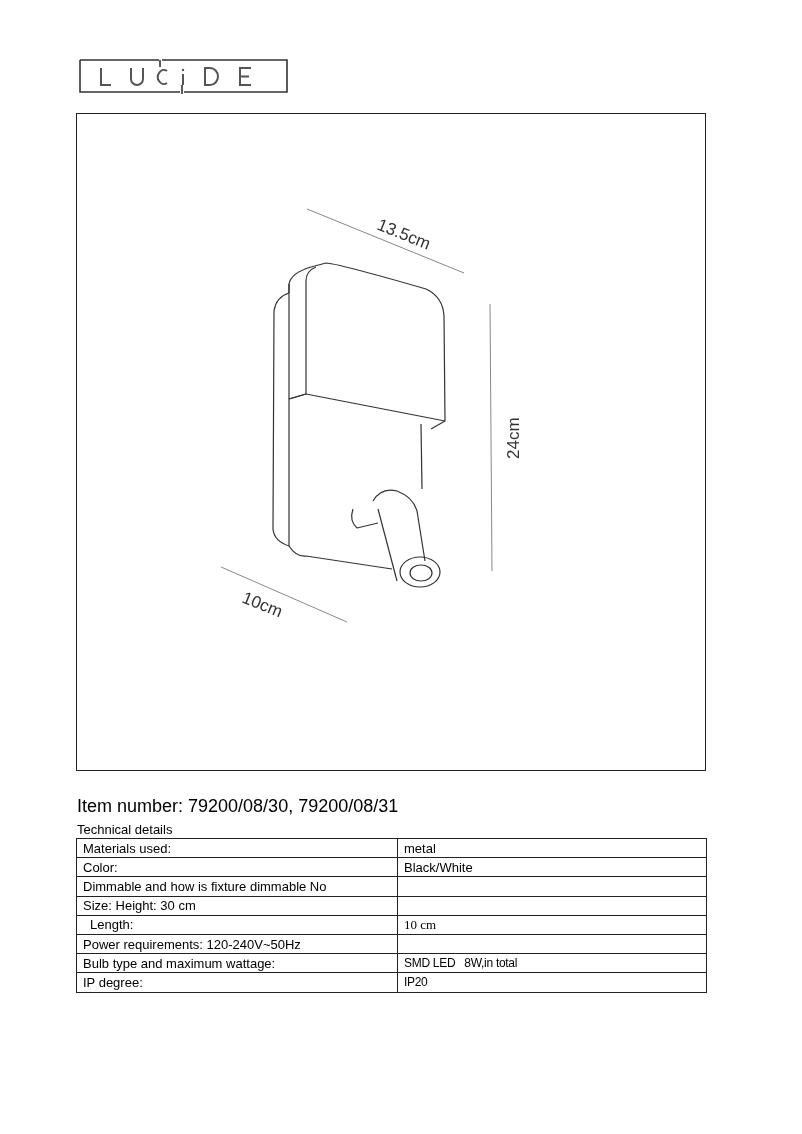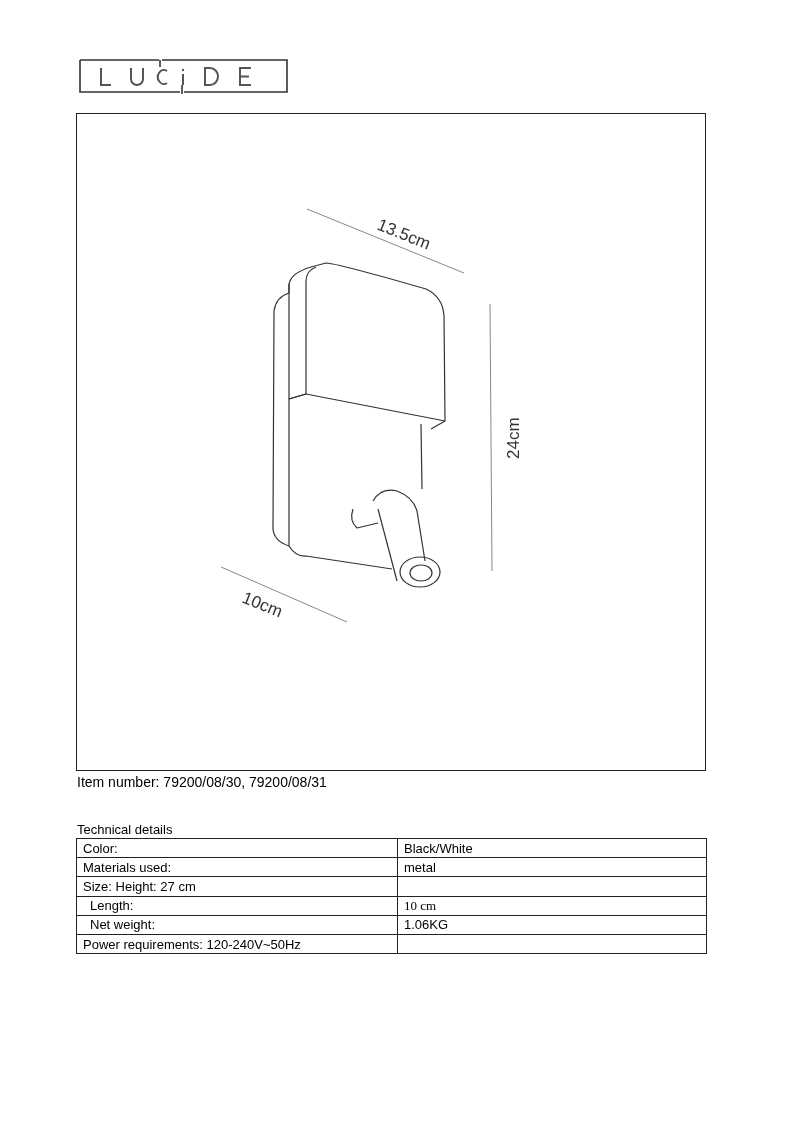--- a/index.html
+++ b/index.html
@@ -1,20 +1,20 @@
 <!DOCTYPE html>
 <html><head>
 <meta charset="utf-8">
 <style>
   html,body{margin:0;padding:0;background:#fff;}
   body{width:802px;height:1134px;position:relative;overflow:hidden;font-family:"Liberation Sans","DejaVu Sans",sans-serif;color:#000;}
   .logo{position:absolute;left:79px;top:57px;width:209px;height:37px;}
   .frame{position:absolute;left:76px;top:113px;width:630px;height:658px;border:1px solid #222;box-sizing:border-box;}
   .drawing{position:absolute;left:0;top:0;}
-  .item-number{position:absolute;left:77px;top:774px;font-size:14px;}
+  .item-number{position:absolute;left:77px;top:796px;font-size:18px;}
   .tech-title{position:absolute;left:77px;top:822px;font-size:13px;}
   table.specs{position:absolute;left:76px;top:838px;width:631px;border-collapse:collapse;font-size:13px;}
   table.specs td{border:1px solid #222;height:18.2px;padding:0 6px;line-height:17px;vertical-align:middle;white-space:nowrap;}
   table.specs td.k{width:301px;}
   table.specs td.v{font-family:"Liberation Sans Narrow","Liberation Sans",sans-serif;font-size:12px;letter-spacing:-0.3px;}
   table.specs td.v.big{font-size:13px;letter-spacing:0;}
   .indent{padding-left:13px !important;}
 </style>
 </head>
 <body>
@@ -65,37 +65,45 @@
   </svg>
 </div>
 
 <div class="item-number">Item number:  79200/08/30, 79200/08/31</div>
 
 <div class="tech-title">Technical details</div>
 
 <table class="specs">
   <tbody>
     <tr>
+      <td class="k">Materials used:</td>
+      <td class="v big">metal</td>
+    </tr>
+    <tr>
       <td class="k">Color:</td>
       <td class="v big" style="font-family:'Liberation Sans',sans-serif;">Black/White</td>
     </tr>
     <tr>
-      <td class="k">Materials used:</td>
-      <td class="v big">metal</td>
+      <td class="k">Dimmable and how is fixture dimmable  No</td>
+      <td class="v"></td>
     </tr>
     <tr>
-      <td class="k">Size:  Height:  27 cm</td>
+      <td class="k">Size:  Height:  30 cm</td>
       <td class="v"></td>
     </tr>
     <tr>
       <td class="k indent">Length:</td>
       <td class="v big" style="font-family:Liberation Serif, serif;">10 cm</td>
     </tr>
     <tr>
-      <td class="k indent">Net weight:</td>
-      <td class="v big" style="font-family:'Liberation Sans',sans-serif;">1.06KG</td>
+      <td class="k">Power requirements:  120-240V~50Hz</td>
+      <td class="v"></td>
     </tr>
     <tr>
-      <td class="k">Power requirements:  120-240V~50Hz</td>
-      <td class="v"></td>
+      <td class="k">Bulb type and maximum wattage:</td>
+      <td class="v" style="white-space:pre;">SMD LED   8W,in total</td>
+    </tr>
+    <tr>
+      <td class="k">IP degree:</td>
+      <td class="v">IP20</td>
     </tr>
   </tbody>
 </table>
 
 </body></html>

